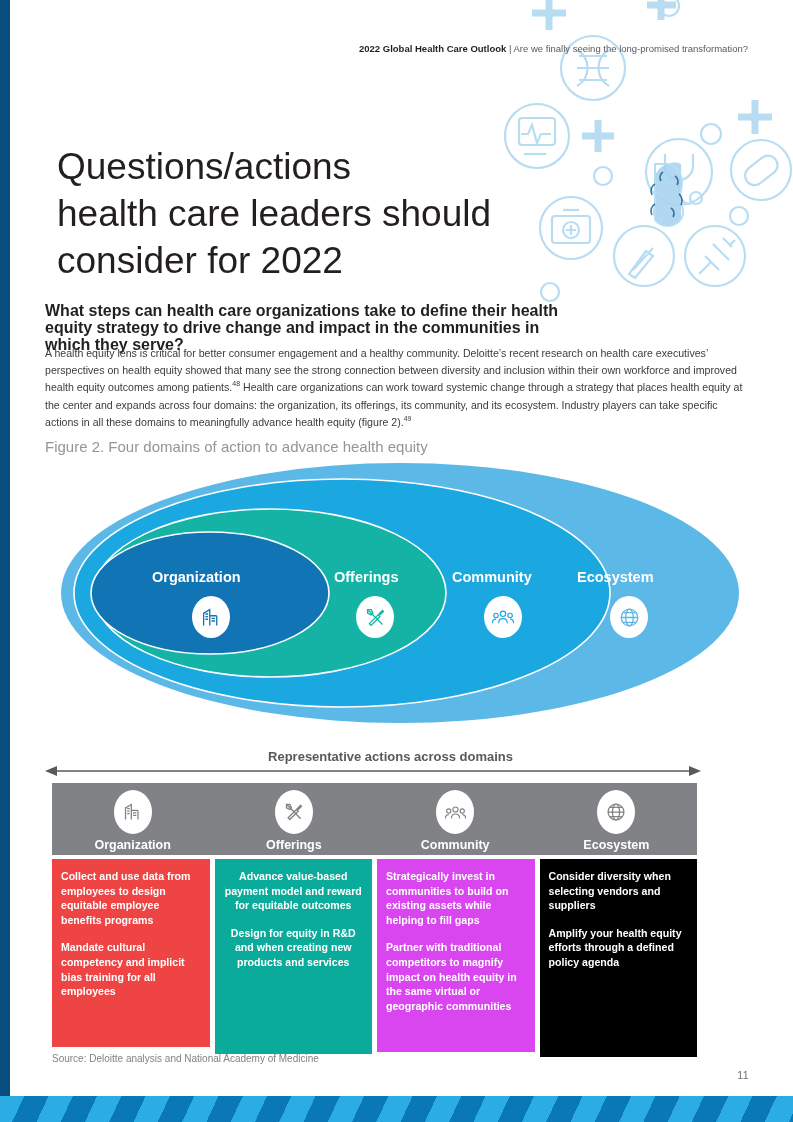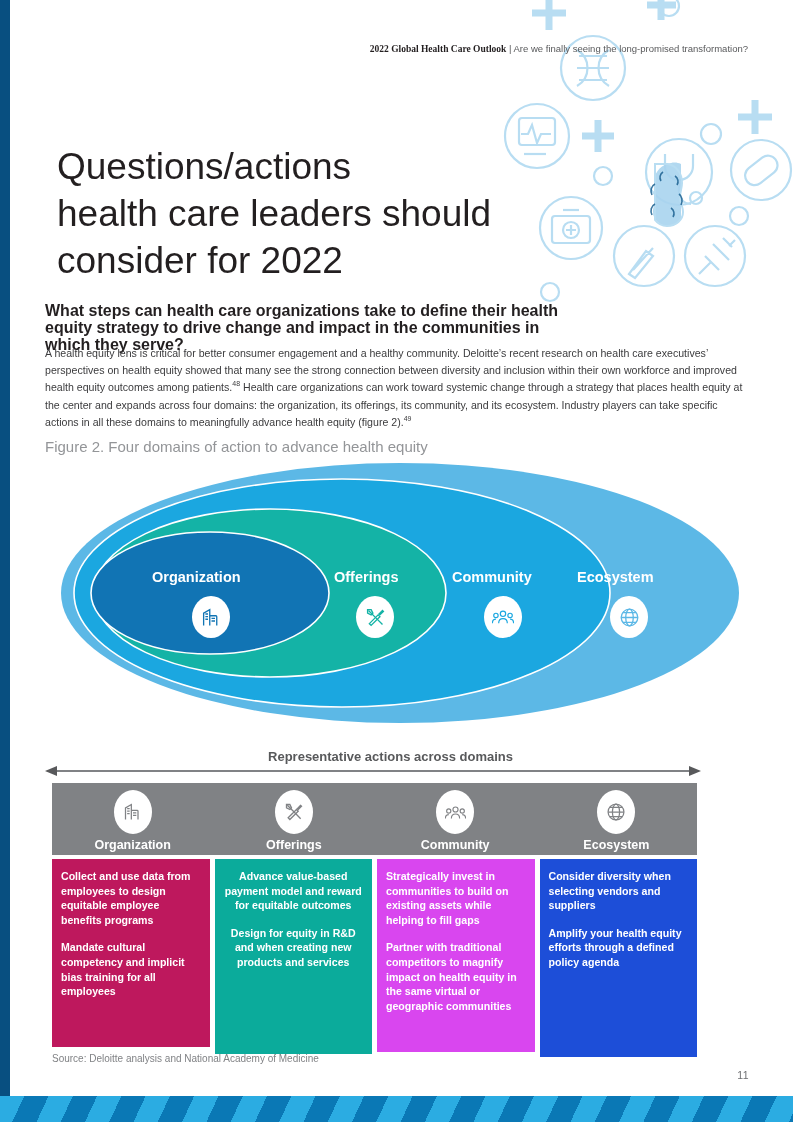--- a/index.html
+++ b/index.html
@@ -10,21 +10,21 @@
   }
   
   .left-bar{position:absolute;left:0;top:0;width:10px;height:1097px;background:#084f80;}
   .footer-band{position:absolute;left:0;bottom:0;width:793px;height:26px;
     background:repeating-linear-gradient(115deg,#2bace2 0 22px,#0a78b5 22px 44px);}
   .page-num{position:absolute;right:44px;top:1069px;font-size:10.5px;color:#6d6e71;
     letter-spacing:.4px;}
   
   .runhead{position:absolute;right:45px;top:43px;font-size:9.5px;color:#231f20;
     white-space:nowrap;}
-  .runhead b{font-weight:bold;font-family:Liberation Serif, serif;}
+  .runhead b{font-weight:bold;}
   .runhead span.sep{color:#58595b;font-weight:normal;margin-top:12px;}
   
   .deco{position:absolute;right:0;top:-6px;width:300px;height:310px;pointer-events:none;}
   
   .title{position:absolute;left:57px;top:118px;width:540px;
     font-size:37px;line-height:47px;font-weight:normal;color:#231f20;}
   .title .ln{display:block;}
   
   .lead{position:absolute;left:45px;top:302px;width:520px;
     font-size:16px;line-height:17px;font-weight:bold;color:#231f20;}
@@ -232,32 +232,32 @@
           <circle cx="12" cy="12" r="9.5"></circle>
             <ellipse cx="12" cy="12" rx="4.3" ry="9.5"></ellipse>
           <path d="M2.5 12h19M4.3 6.5h15.4M4.3 17.5h15.4"></path>
         </svg>
       </span>
       <span class="hlbl">Ecosystem</span>
     </div>
   </div>
 
   <div class="mbody">
-    <div class="mcol" style="background:#be185d;min-height:166px;">
+    <div class="mcol" style="background:#ef4444;min-height:166px;">
       <p>Collect and use data from employees to design equitable employee benefits programs</p>
       <p>Mandate cultural competency and implicit bias training for all employees</p>
     </div>
     <div class="mcol" style="background:#0bab9b;min-height:173px;text-align:center;">
       <p>Advance value-based payment model and reward for equitable outcomes</p>
       <p>Design for equity in R&amp;D and when creating new products and services</p>
     </div>
     <div class="mcol" style="background:#d946ef;min-height:171px;">
       <p>Strategically invest in communities to build on existing assets while helping to fill gaps</p>
       <p>Partner with traditional competitors to magnify impact on health equity in the same virtual or geographic communities</p>
     </div>
-    <div class="mcol" style="background:#1d4ed8;min-height:176px;">
+    <div class="mcol" style="background:#000000;min-height:176px;">
       <p>Consider diversity when selecting vendors and suppliers</p>
       <p>Amplify your health equity efforts through a defined policy agenda</p>
     </div>
   </div>
 </div>
 
 <div class="source">Source: Deloitte analysis and National Academy of Medicine</div>
 
 </body></html>

